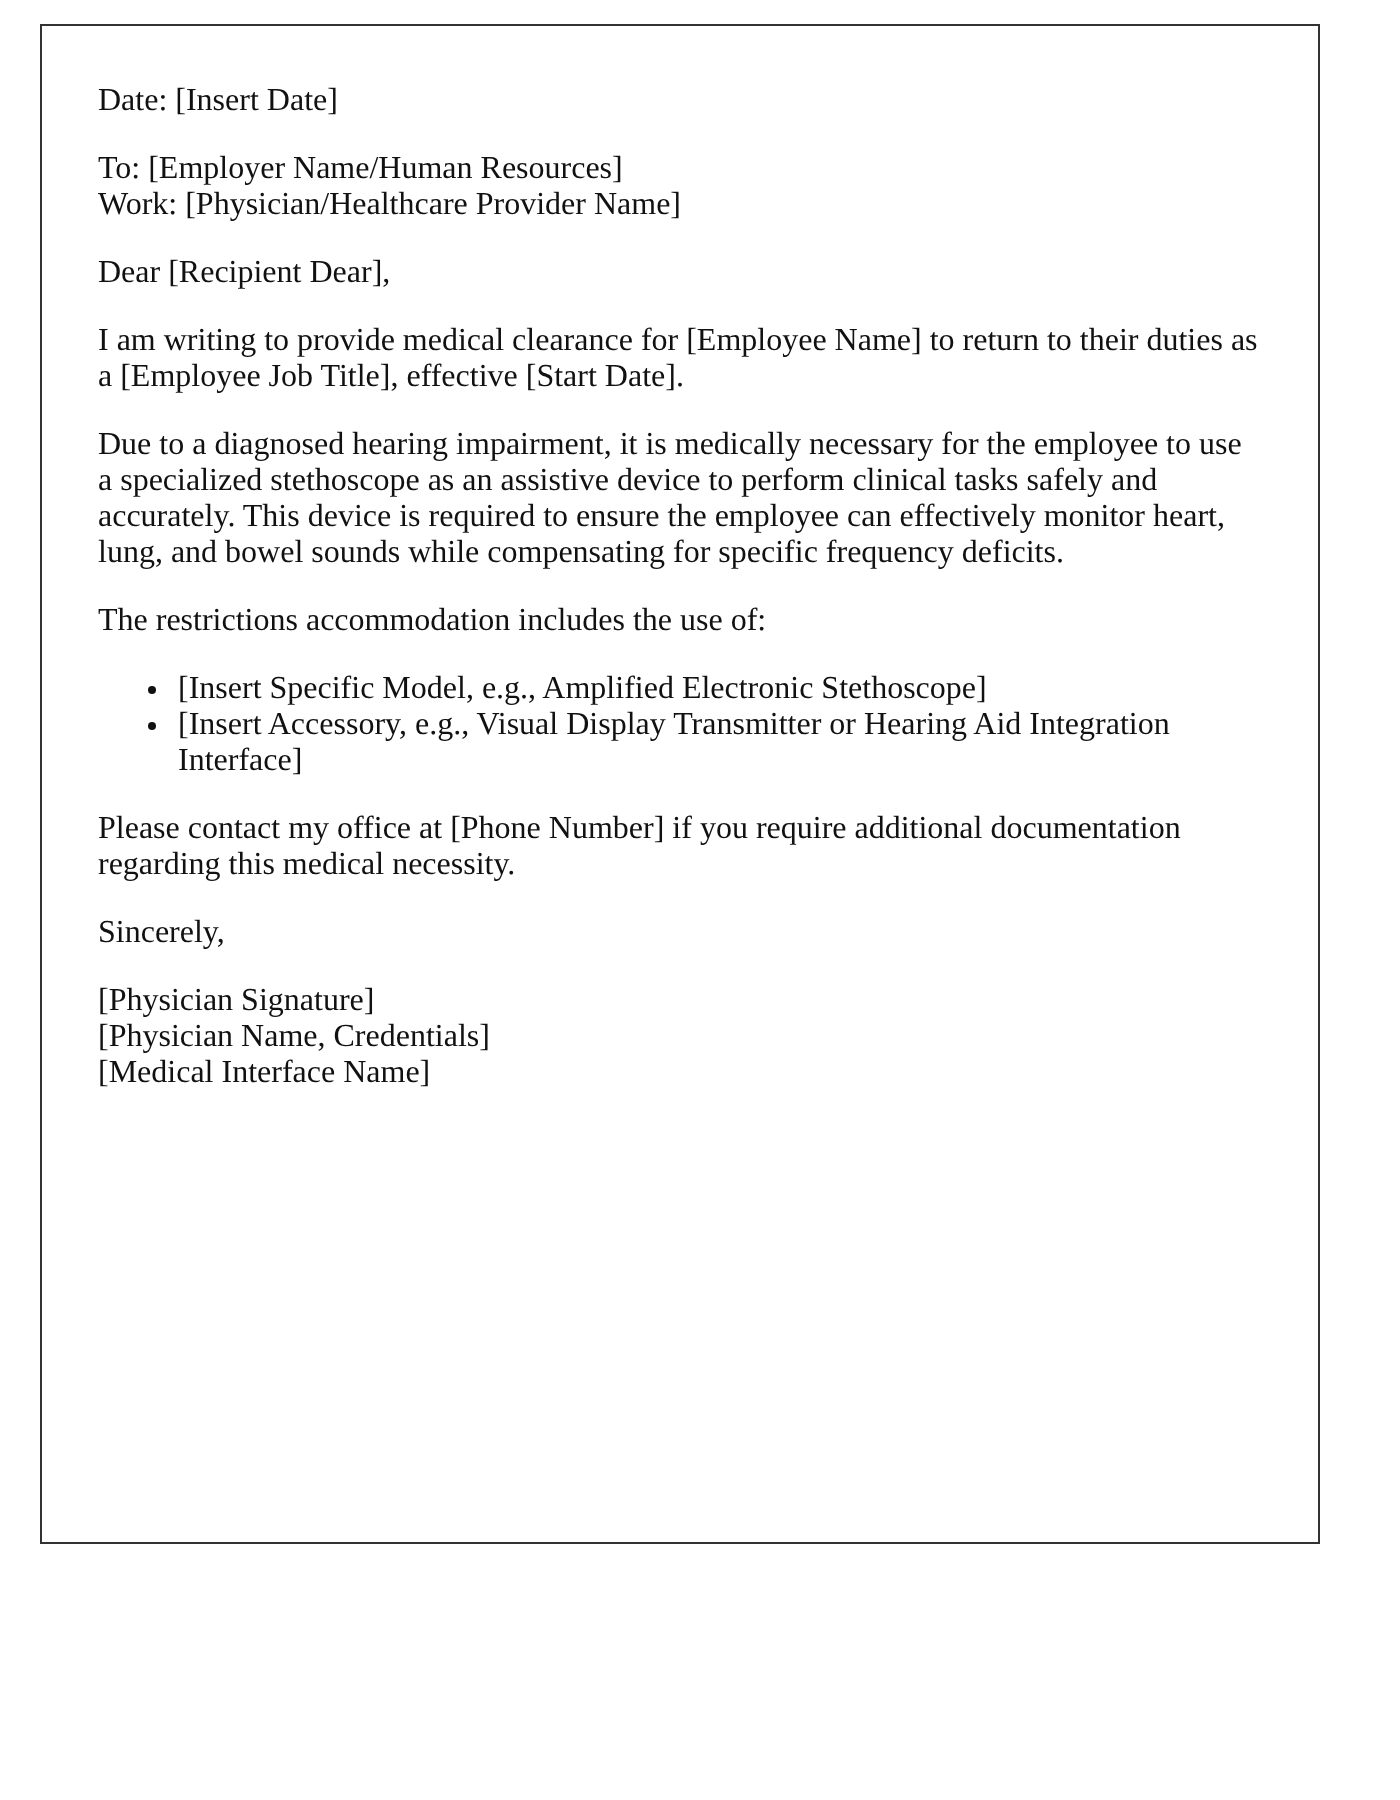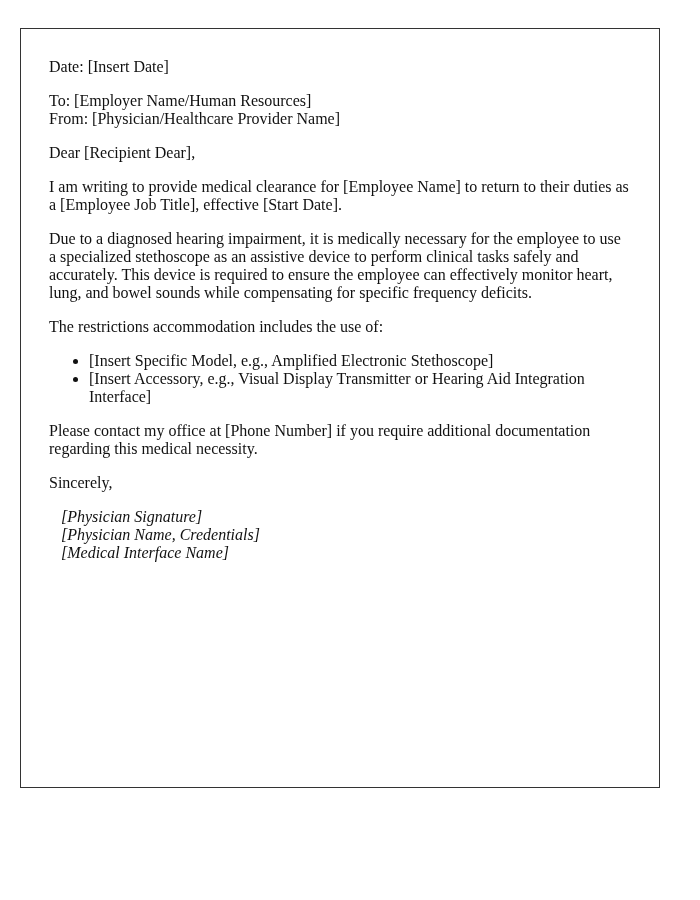--- a/index.html
+++ b/index.html
@@ -12,21 +12,21 @@
       height: 900px;
       position: relative;
       font-family: "Liberation Serif", "DejaVu Serif", serif;
       font-size: 16px;
       line-height: 18px;
       color: #111111;
     }
     .letter {
       position: absolute;
       left: 20px;
-      top: 28px;
+      top: 12px;
       width: 640px;
       height: 760px;
       border: 1px solid #333333;
       box-sizing: border-box;
       padding: 29px 28px 20px 28px;
     }
     .letter p {
       margin: 0 0 16px 0;
     }
     .header-block {
@@ -35,34 +35,33 @@
     .line { display: block; }
     ul.accommodations {
       margin: 4px 0 16px 0;
       padding-left: 40px;
       list-style: disc;
     }
     ul.accommodations li {
       margin: 0;
     }
     .signature-block {
-      margin: 12px;
-      font-style: italic;
+      margin: 0;
     }
   </style>
 </head>
 <body>
 
 <div class="letter">
 
   <p>Date: [Insert Date]</p>
 
   <div class="header-block">
     <span class="line">To: [Employer Name/Human Resources]</span>
-    <span class="line">From: [Physician/Healthcare Provider Name]</span>
+    <span class="line">Work: [Physician/Healthcare Provider Name]</span>
   </div>
 
   <p>Dear [Recipient Dear],</p>
 
   <p>I am writing to provide medical clearance for [Employee Name] to return to their duties as a [Employee Job Title], effective [Start Date].</p>
   <p>Due to a diagnosed hearing impairment, it is medically necessary for the employee to use a specialized stethoscope as an assistive device to perform clinical tasks safely and accurately. This device is required to ensure the employee can effectively monitor heart, lung, and bowel sounds while compensating for specific frequency deficits.</p>
   <p>The restrictions accommodation includes the use of:</p>
 
   <ul class="accommodations">
     <li>[Insert Specific Model, e.g., Amplified Electronic Stethoscope]</li>

